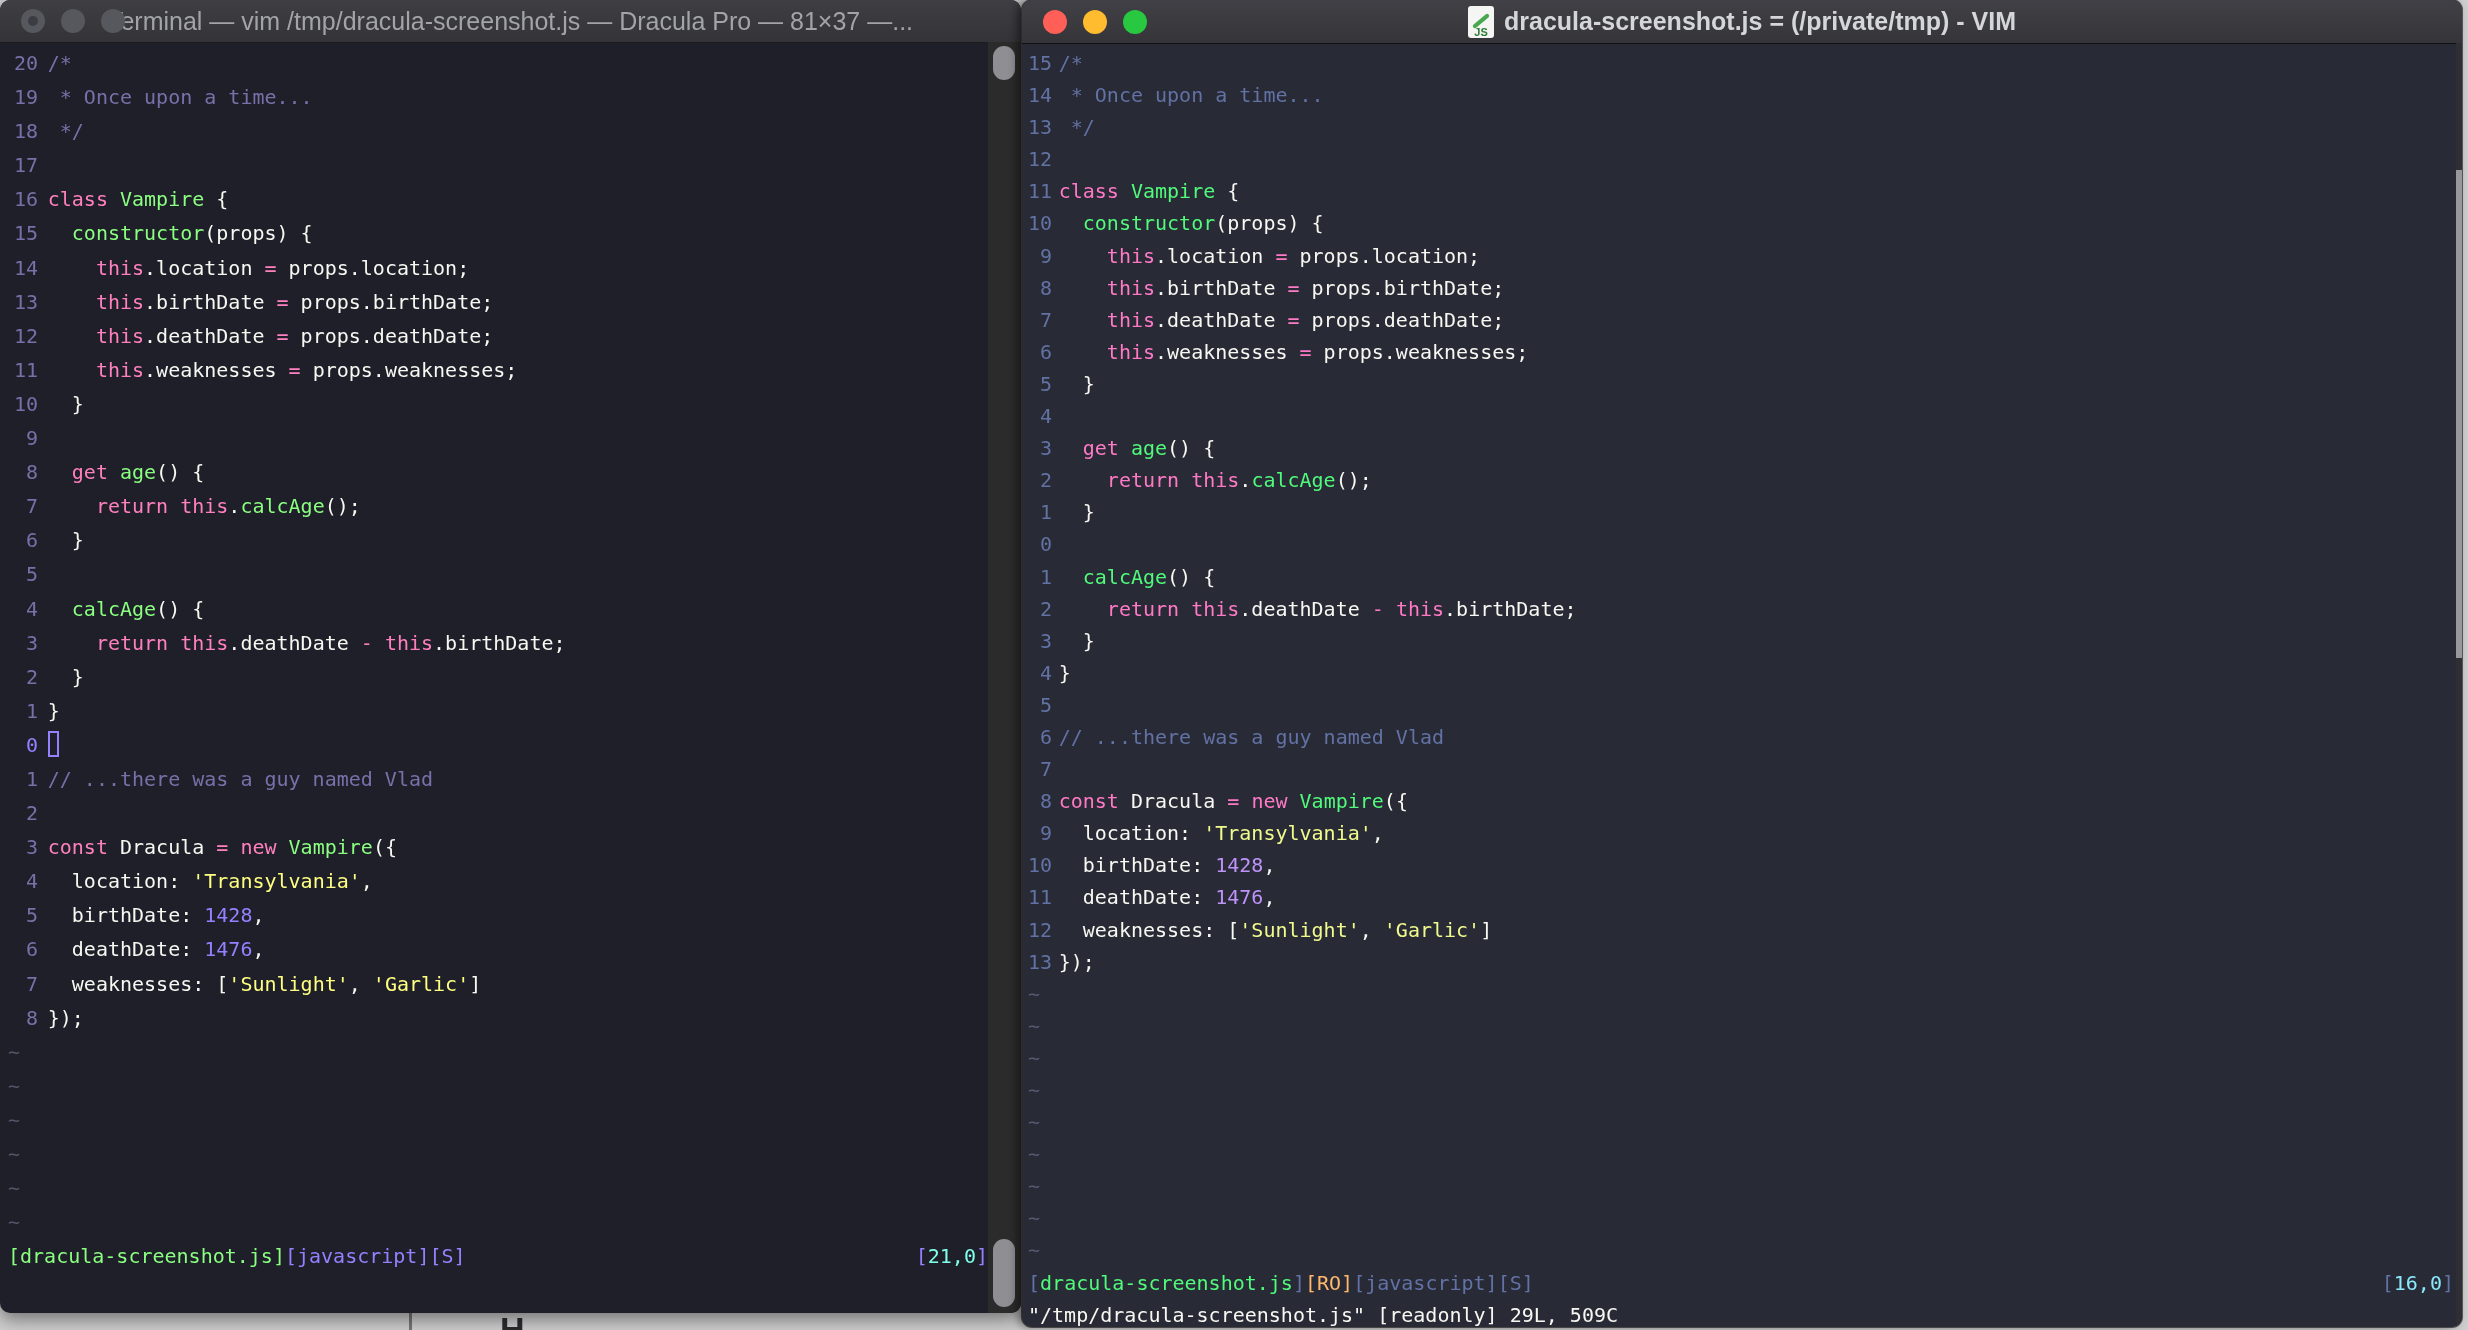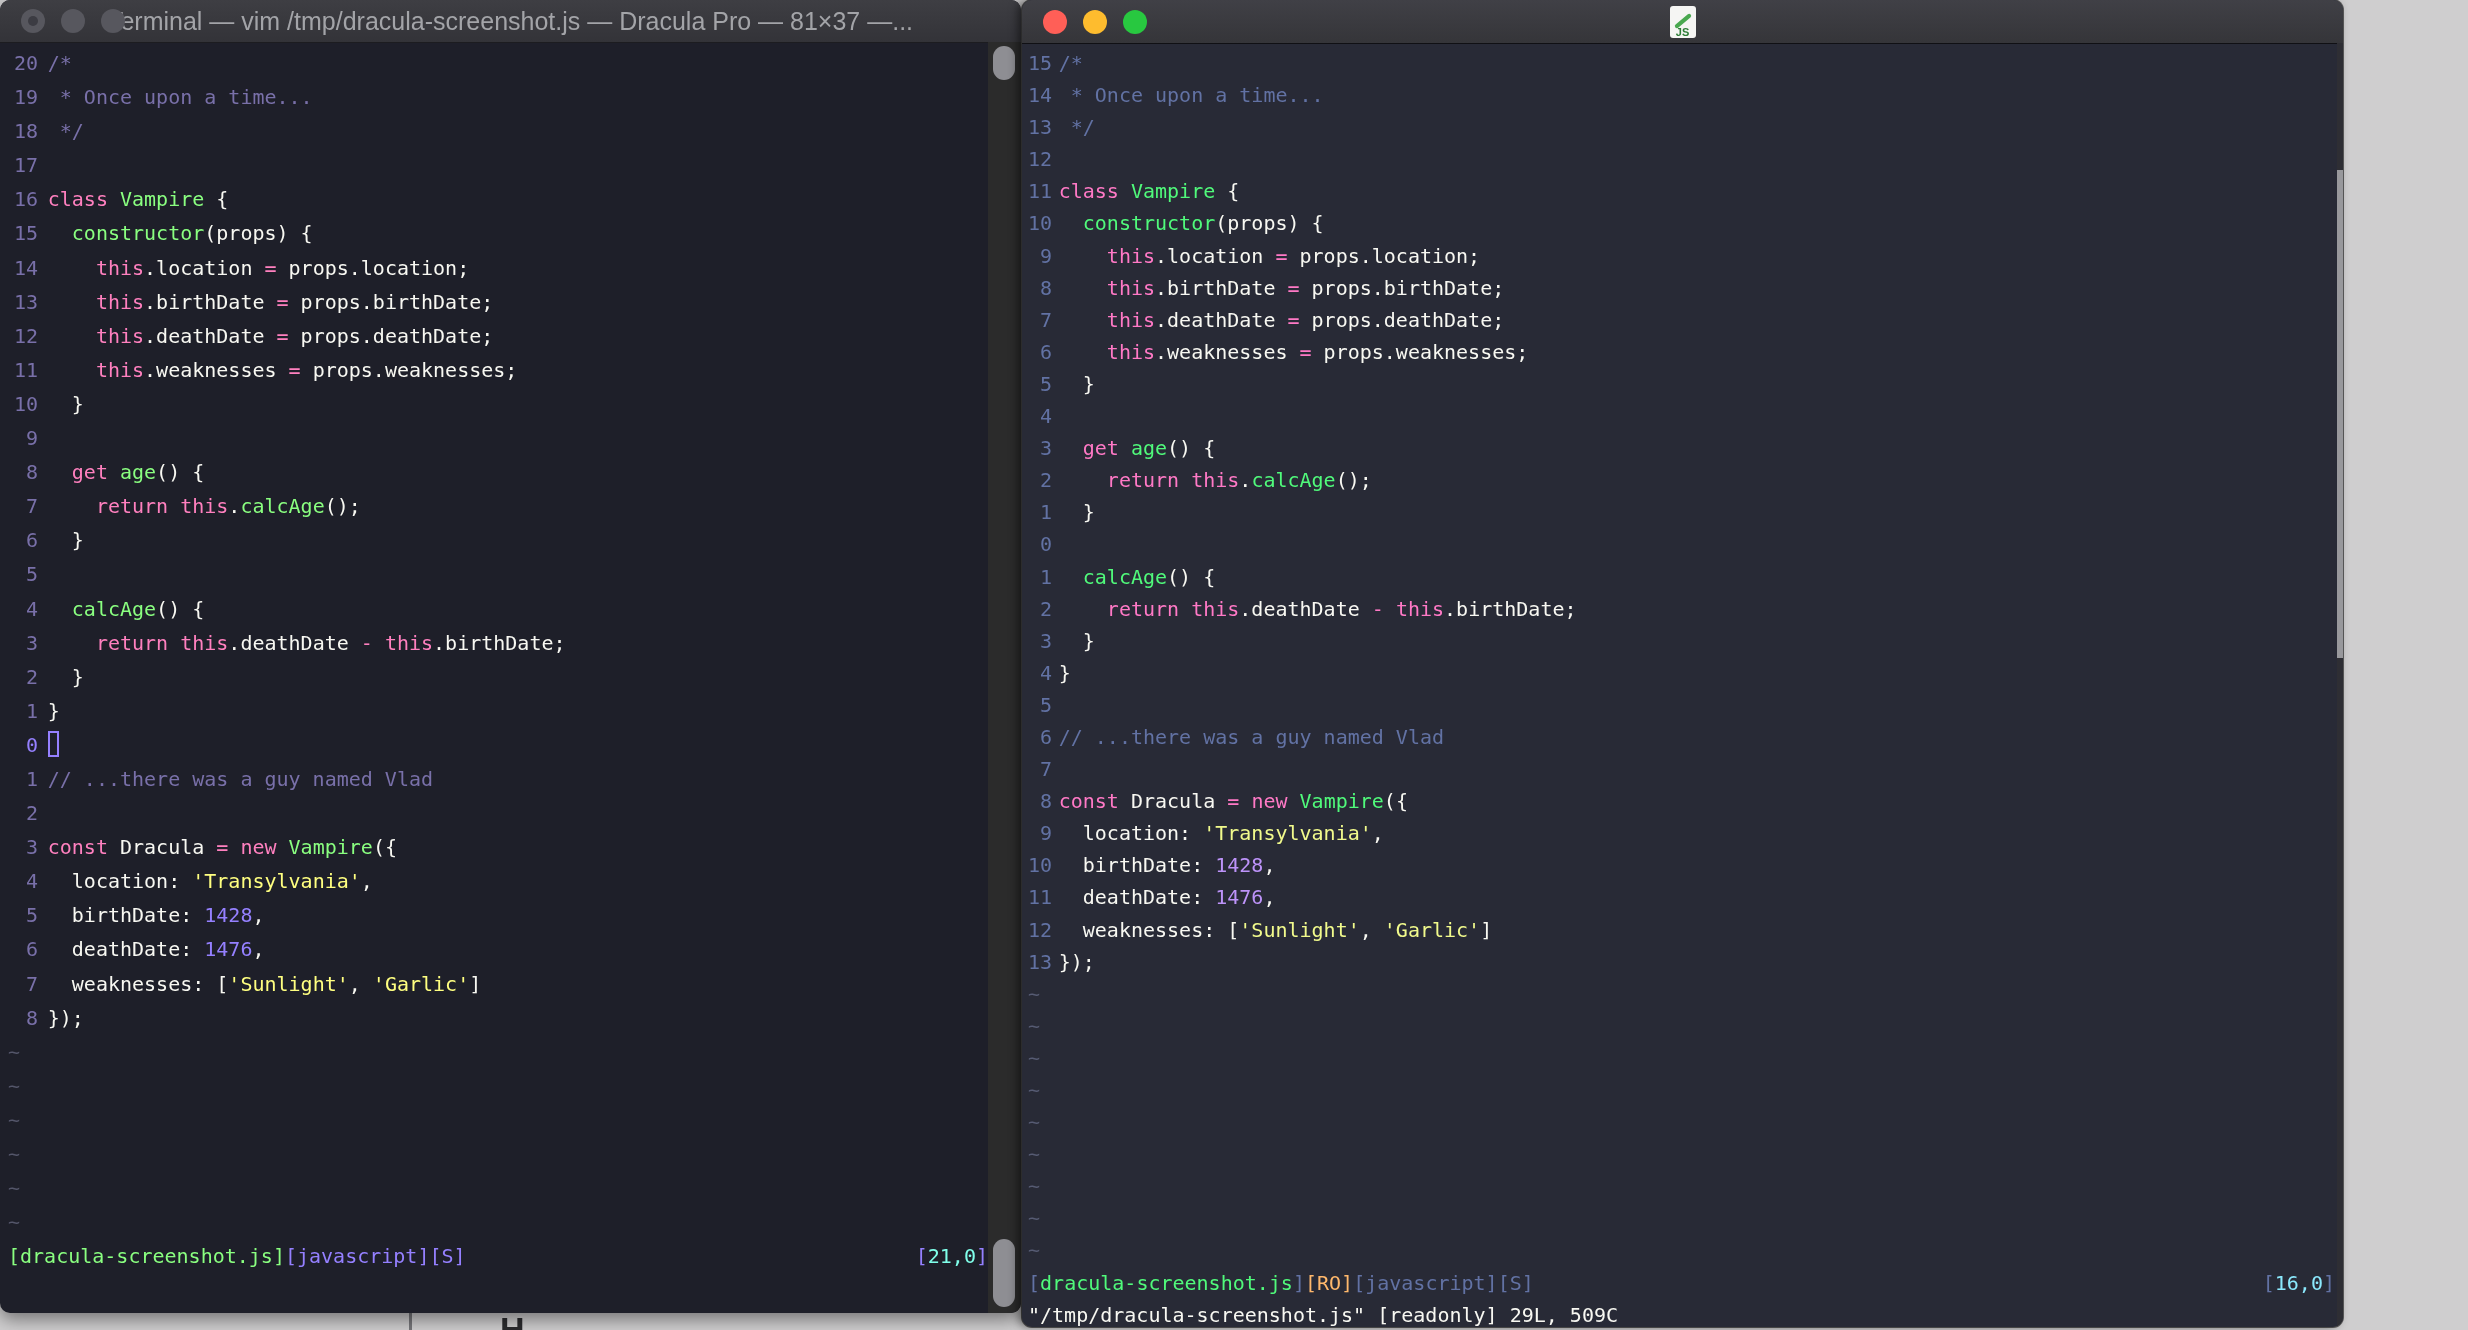--- a/index.html
+++ b/index.html
@@ -33,22 +33,22 @@
   .win-left .title-text{color:#A3A4A8;}
   .win-left .light{background:#57575E;}
   .light-dot{position:absolute;left:7px;top:7px;width:10px;height:10px;border-radius:50%;background:#3c3c43;}
   .win-left .rows{left:0;top:46px;right:33px;padding-left:8px;}
   .win-left .row{height:34.1px;line-height:34.1px;}
   .win-left .ln{width:2.5ch;margin-right:0.8ch;}
   .scroll-gutter{position:absolute;top:42px;right:0;width:33px;bottom:0;background:#2B2B2B;}
   .scroll-thumb-top{position:absolute;top:4px;left:5px;width:22px;height:34px;background:#8E8E93;border-radius:11px;}
   .scroll-thumb-bottom{position:absolute;bottom:6px;left:5px;width:22px;height:68px;background:#8E8E93;border-radius:11px;}
   
-  .win-right{left:1022px;top:0;width:1290px;height:1327px;background:#282A36;
-    box-shadow:-4px 0 10px rgba(0,0,0,.5), 0 0 0 1px rgba(0,0,0,.55);padding-left:31px;}
+  .win-right{left:1022px;top:0;width:1440px;height:1327px;background:#282A36;
+    box-shadow:-4px 0 10px rgba(0,0,0,.5), 0 0 0 1px rgba(0,0,0,.55);}
   .win-right .titlebar{height:43px;background:linear-gradient(#404046,#353539);
     border-bottom:1px solid #101014;gap:10px;}
   .win-right .title-text{color:#D5D6D9;font-weight:bold;}
   .win-right .rows{left:0;top:47px;right:8px;padding-left:6px;}
   .win-right .row{height:32.1px;line-height:32.1px;}
   .win-right .ln{width:2ch;margin-right:0.55ch;}
   .doc-icon{width:26px;height:32px;background:#f5f5f3;border-radius:3px;position:relative;flex:0 0 auto;}
   .doc-icon .js{position:absolute;bottom:0px;left:0;right:0;text-align:center;
     font-size:11px;font-weight:bold;color:#2d7d36;font-family:"Liberation Sans",sans-serif;}
   .doc-icon .pencil{position:absolute;left:3px;top:13px;width:20px;height:4px;background:#49a84f;
@@ -86,18 +86,19 @@
   <header class="titlebar">
     <div class="lights">
       <span class="light" id="rl-close" style="background: rgb(255, 95, 87);"></span>
       <span class="light" id="rl-min" style="background: rgb(254, 188, 46);"></span>
       <span class="light" id="rl-zoom" style="background: rgb(40, 200, 64);"></span>
     </div>
     <span class="doc-icon">
       <span class="pencil"></span>
       <span class="js">JS</span>
     </span>
+    <span class="title-text" style="color: rgb(213, 214, 217);">dracula-screenshot.js = (/private/tmp) - VIM</span>
   </header>
   <div class="rows"><div class="row"><span class="ln" style="color: rgb(98, 114, 164);">15</span><span style="color: rgb(98, 114, 164);">/*</span></div><div class="row"><span class="ln" style="color: rgb(98, 114, 164);">14</span><span style="color: rgb(98, 114, 164);"> * Once upon a time...</span></div><div class="row"><span class="ln" style="color: rgb(98, 114, 164);">13</span><span style="color: rgb(98, 114, 164);"> */</span></div><div class="row"><span class="ln" style="color: rgb(98, 114, 164);">12</span></div><div class="row"><span class="ln" style="color: rgb(98, 114, 164);">11</span><span style="color: rgb(255, 121, 198);">class</span><span style="color: rgb(248, 248, 242);"> </span><span style="color: rgb(80, 250, 123);">Vampire</span><span style="color: rgb(248, 248, 242);"> {</span></div><div class="row"><span class="ln" style="color: rgb(98, 114, 164);">10</span><span style="color: rgb(248, 248, 242);">  </span><span style="color: rgb(80, 250, 123);">constructor</span><span style="color: rgb(248, 248, 242);">(props) {</span></div><div class="row"><span class="ln" style="color: rgb(98, 114, 164);">9</span><span style="color: rgb(248, 248, 242);">    </span><span style="color: rgb(255, 121, 198);">this</span><span style="color: rgb(248, 248, 242);">.location </span><span style="color: rgb(255, 121, 198);">=</span><span style="color: rgb(248, 248, 242);"> props.location;</span></div><div class="row"><span class="ln" style="color: rgb(98, 114, 164);">8</span><span style="color: rgb(248, 248, 242);">    </span><span style="color: rgb(255, 121, 198);">this</span><span style="color: rgb(248, 248, 242);">.birthDate </span><span style="color: rgb(255, 121, 198);">=</span><span style="color: rgb(248, 248, 242);"> props.birthDate;</span></div><div class="row"><span class="ln" style="color: rgb(98, 114, 164);">7</span><span style="color: rgb(248, 248, 242);">    </span><span style="color: rgb(255, 121, 198);">this</span><span style="color: rgb(248, 248, 242);">.deathDate </span><span style="color: rgb(255, 121, 198);">=</span><span style="color: rgb(248, 248, 242);"> props.deathDate;</span></div><div class="row"><span class="ln" style="color: rgb(98, 114, 164);">6</span><span style="color: rgb(248, 248, 242);">    </span><span style="color: rgb(255, 121, 198);">this</span><span style="color: rgb(248, 248, 242);">.weaknesses </span><span style="color: rgb(255, 121, 198);">=</span><span style="color: rgb(248, 248, 242);"> props.weaknesses;</span></div><div class="row"><span class="ln" style="color: rgb(98, 114, 164);">5</span><span style="color: rgb(248, 248, 242);">  }</span></div><div class="row"><span class="ln" style="color: rgb(98, 114, 164);">4</span></div><div class="row"><span class="ln" style="color: rgb(98, 114, 164);">3</span><span style="color: rgb(248, 248, 242);">  </span><span style="color: rgb(255, 121, 198);">get</span><span style="color: rgb(248, 248, 242);"> </span><span style="color: rgb(80, 250, 123);">age</span><span style="color: rgb(248, 248, 242);">() {</span></div><div class="row"><span class="ln" style="color: rgb(98, 114, 164);">2</span><span style="color: rgb(248, 248, 242);">    </span><span style="color: rgb(255, 121, 198);">return</span><span style="color: rgb(248, 248, 242);"> </span><span style="color: rgb(255, 121, 198);">this</span><span style="color: rgb(248, 248, 242);">.</span><span style="color: rgb(80, 250, 123);">calcAge</span><span style="color: rgb(248, 248, 242);">();</span></div><div class="row"><span class="ln" style="color: rgb(98, 114, 164);">1</span><span style="color: rgb(248, 248, 242);">  }</span></div><div class="row"><span class="ln" style="color: rgb(98, 114, 164);">0</span></div><div class="row"><span class="ln" style="color: rgb(98, 114, 164);">1</span><span style="color: rgb(248, 248, 242);">  </span><span style="color: rgb(80, 250, 123);">calcAge</span><span style="color: rgb(248, 248, 242);">() {</span></div><div class="row"><span class="ln" style="color: rgb(98, 114, 164);">2</span><span style="color: rgb(248, 248, 242);">    </span><span style="color: rgb(255, 121, 198);">return</span><span style="color: rgb(248, 248, 242);"> </span><span style="color: rgb(255, 121, 198);">this</span><span style="color: rgb(248, 248, 242);">.deathDate </span><span style="color: rgb(255, 121, 198);">-</span><span style="color: rgb(248, 248, 242);"> </span><span style="color: rgb(255, 121, 198);">this</span><span style="color: rgb(248, 248, 242);">.birthDate;</span></div><div class="row"><span class="ln" style="color: rgb(98, 114, 164);">3</span><span style="color: rgb(248, 248, 242);">  }</span></div><div class="row"><span class="ln" style="color: rgb(98, 114, 164);">4</span><span style="color: rgb(248, 248, 242);">}</span></div><div class="row"><span class="ln" style="color: rgb(98, 114, 164);">5</span></div><div class="row"><span class="ln" style="color: rgb(98, 114, 164);">6</span><span style="color: rgb(98, 114, 164);">// ...there was a guy named Vlad</span></div><div class="row"><span class="ln" style="color: rgb(98, 114, 164);">7</span></div><div class="row"><span class="ln" style="color: rgb(98, 114, 164);">8</span><span style="color: rgb(255, 121, 198);">const</span><span style="color: rgb(248, 248, 242);"> Dracula </span><span style="color: rgb(255, 121, 198);">=</span><span style="color: rgb(248, 248, 242);"> </span><span style="color: rgb(255, 121, 198);">new</span><span style="color: rgb(248, 248, 242);"> </span><span style="color: rgb(80, 250, 123);">Vampire</span><span style="color: rgb(248, 248, 242);">({</span></div><div class="row"><span class="ln" style="color: rgb(98, 114, 164);">9</span><span style="color: rgb(248, 248, 242);">  location: </span><span style="color: rgb(241, 250, 140);">'Transylvania'</span><span style="color: rgb(248, 248, 242);">,</span></div><div class="row"><span class="ln" style="color: rgb(98, 114, 164);">10</span><span style="color: rgb(248, 248, 242);">  birthDate: </span><span style="color: rgb(189, 147, 249);">1428</span><span style="color: rgb(248, 248, 242);">,</span></div><div class="row"><span class="ln" style="color: rgb(98, 114, 164);">11</span><span style="color: rgb(248, 248, 242);">  deathDate: </span><span style="color: rgb(189, 147, 249);">1476</span><span style="color: rgb(248, 248, 242);">,</span></div><div class="row"><span class="ln" style="color: rgb(98, 114, 164);">12</span><span style="color: rgb(248, 248, 242);">  weaknesses: [</span><span style="color: rgb(241, 250, 140);">'Sunlight'</span><span style="color: rgb(248, 248, 242);">, </span><span style="color: rgb(241, 250, 140);">'Garlic'</span><span style="color: rgb(248, 248, 242);">]</span></div><div class="row"><span class="ln" style="color: rgb(98, 114, 164);">13</span><span style="color: rgb(248, 248, 242);">});</span></div><div class="row" style="color: rgb(86, 91, 115);">~</div><div class="row" style="color: rgb(86, 91, 115);">~</div><div class="row" style="color: rgb(86, 91, 115);">~</div><div class="row" style="color: rgb(86, 91, 115);">~</div><div class="row" style="color: rgb(86, 91, 115);">~</div><div class="row" style="color: rgb(86, 91, 115);">~</div><div class="row" style="color: rgb(86, 91, 115);">~</div><div class="row" style="color: rgb(86, 91, 115);">~</div><div class="row" style="color: rgb(86, 91, 115);">~</div><div class="row statusrow"><span><span style="color: rgb(98, 114, 164);">[</span><span style="color: rgb(80, 250, 123);">dracula-screenshot.js</span><span style="color: rgb(98, 114, 164);">]</span><span style="color: rgb(255, 184, 108);">[RO]</span><span style="color: rgb(98, 114, 164);">[javascript][S]</span></span><span><span style="color: rgb(98, 114, 164);">[</span><span style="color: rgb(139, 233, 253);">16,0</span><span style="color: rgb(98, 114, 164);">]</span></span></div><div class="row" style="color: rgb(248, 248, 242);">"/tmp/dracula-screenshot.js" [readonly] 29L, 509C</div></div>
   <div class="rsb-track">
     <div class="rsb-thumb"></div>
   </div>
 </section>
 
 </body></html>

